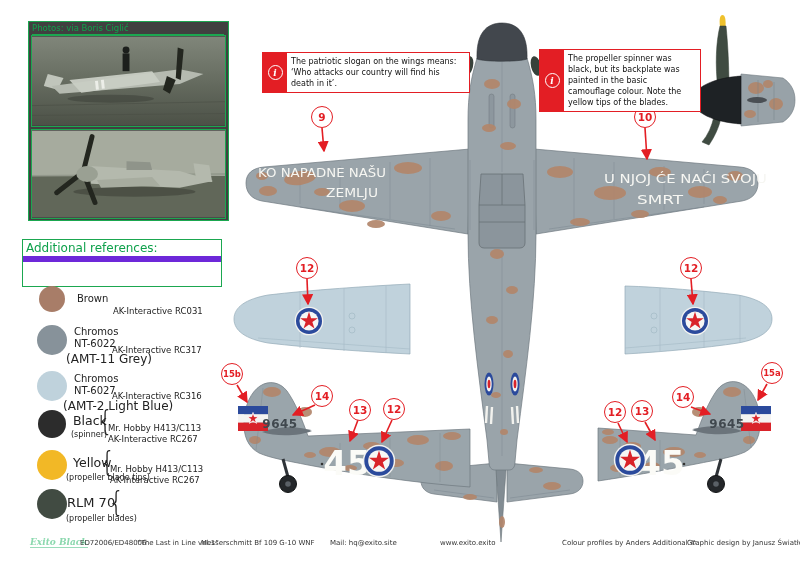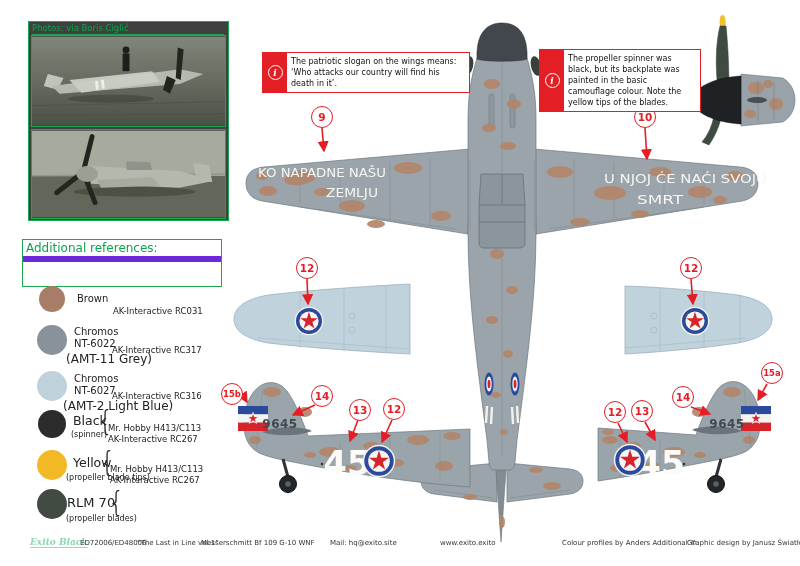--- a/index.html
+++ b/index.html
@@ -392,21 +392,21 @@
     <line x1="645" y1="422" x2="655" y2="440"></line>
     <line x1="691" y1="407" x2="710" y2="414"></line>
     <line x1="767" y1="384" x2="758" y2="400"></line>
   </g>
 </svg>
 
 <div class="abs callout" style="left:311px;top:106px">9</div>
 <div class="abs callout" style="left:634px;top:106px">10</div>
 <div class="abs callout" style="left:296px;top:257px">12</div>
 <div class="abs callout" style="left:680px;top:257px">12</div>
-<div class="abs callout small" style="left:221px;top:383px">15b</div>
+<div class="abs callout small" style="left:221px;top:363px">15b</div>
 <div class="abs callout" style="left:311px;top:385px">14</div>
 <div class="abs callout" style="left:349px;top:399px">13</div>
 <div class="abs callout" style="left:383px;top:398px">12</div>
 <div class="abs callout" style="left:604px;top:401px">12</div>
 <div class="abs callout" style="left:631px;top:400px">13</div>
 <div class="abs callout" style="left:672px;top:386px">14</div>
 <div class="abs callout small" style="left:761px;top:362px">15a</div>
 
 <span class="abs foot-logo" style="left:30px">Exito Black</span>
 <span class="abs foot" style="left:80px">ED72006/ED48006</span>

